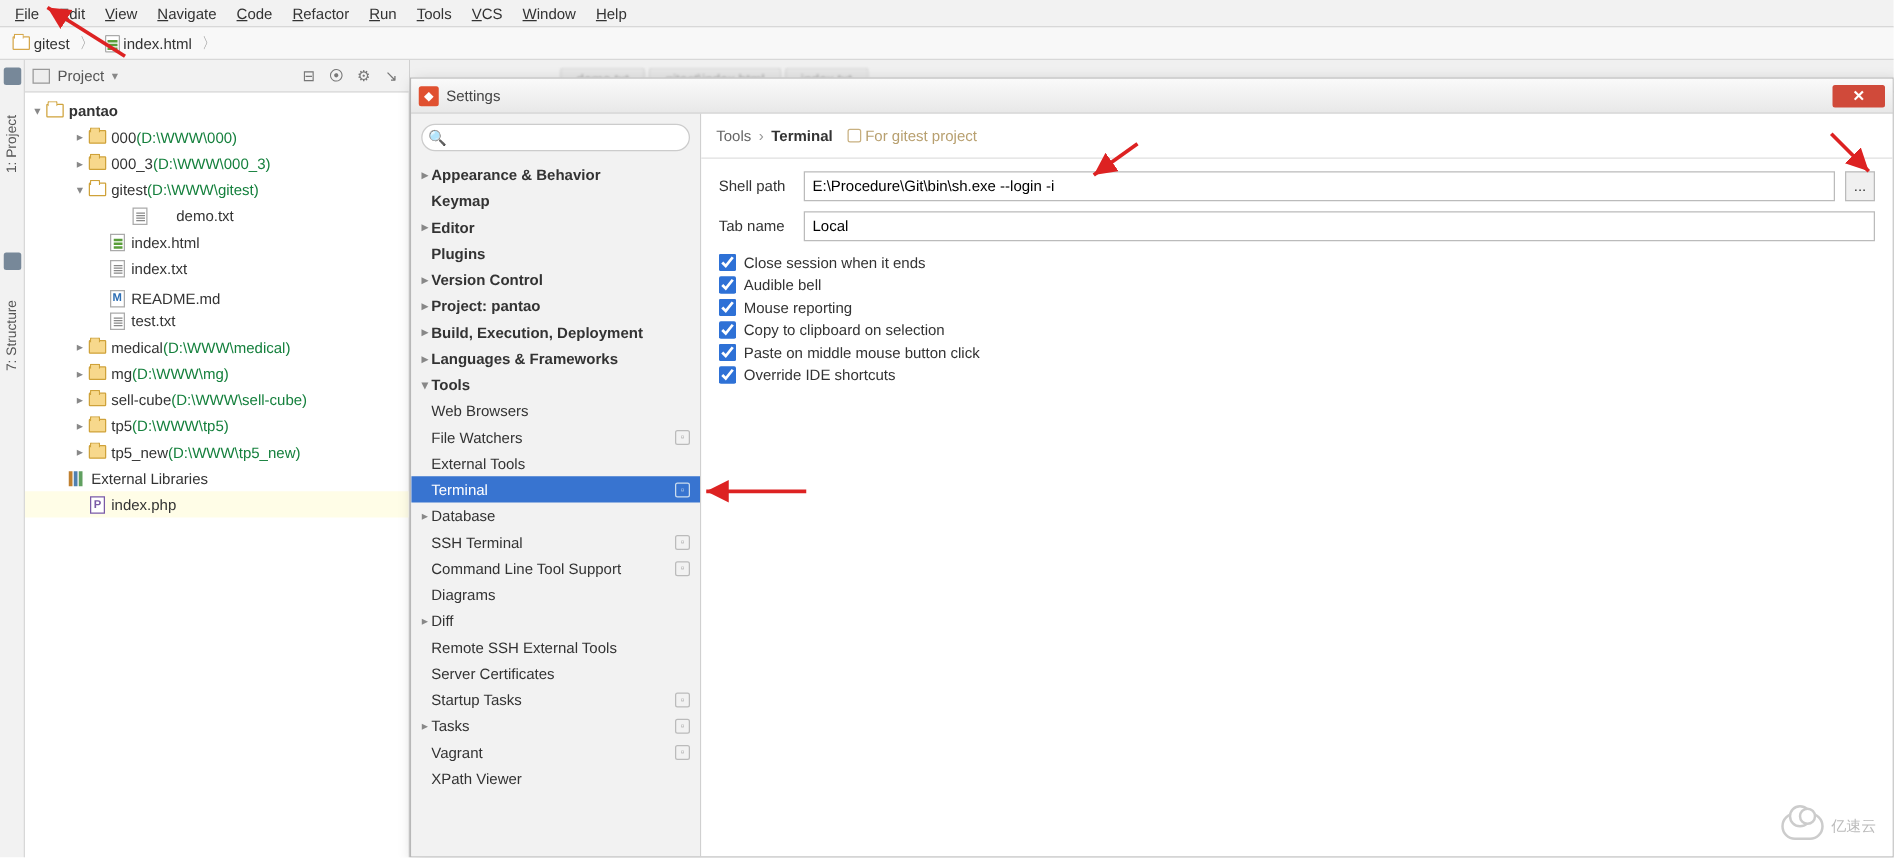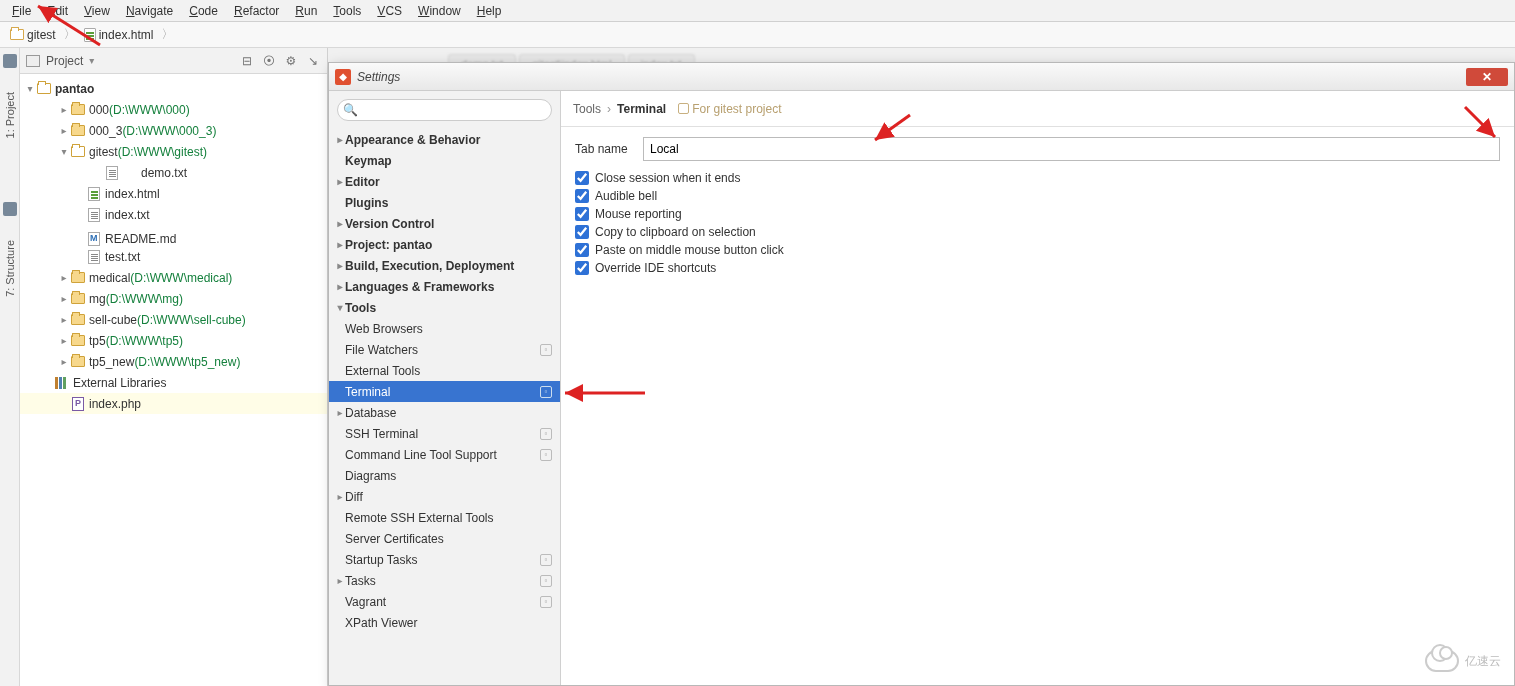--- a/index.html
+++ b/index.html
@@ -53,21 +53,21 @@
 .bold{font-weight:bold;}
 
 
 .editor-area{ position:absolute; left:328px; right:0; top:48px; bottom:0; background:#fff;}
 .editor-tabs{ height:26px; background:#f0f0f0; border-bottom:1px solid #d0d0d0; display:flex; align-items:flex-end; padding:0 120px;}
 .etab{ padding:3px 12px; background:#e4e4e4; border:1px solid #ccc; border-bottom:none; border-radius:3px 3px 0 0; margin-right:3px; color:#888; font-size:11px;}
 .etab.blur{ filter: blur(1px); opacity:0.7;}
 .dialog{ position:absolute; left:328px; top:62px; width:1187px; height:624px; background:#f2f2f2; border:1px solid #b8b8b8; box-shadow: 4px 4px 12px rgba(0,0,0,0.25); display:flex; flex-direction:column;}
 .titlebar{ height:28px; background: linear-gradient(#fafafa,#e8e8e8); border-bottom:1px solid #ccc; display:flex; align-items:center; padding:0 6px;}
 .titlebar .tb-icon{ width:16px; height:16px; border-radius:2px; background:#e05030; margin-right:6px; display:flex; align-items:center; justify-content:center; color:#fff; font-size:10px;}
-.titlebar .tb-title{ flex:1; color:#444;font-style:italic;}
+.titlebar .tb-title{ flex:1; color:#444;}
 .titlebar .tb-close{ width:42px; height:18px; background:#d04a3a; border-radius:2px; display:flex; align-items:center; justify-content:center; color:#fff; font-weight:bold; cursor:default;}
 .dialog-body{ flex:1; display:flex; min-height:0;}
 
 .settings-nav{ width:232px; background:#f2f2f2; border-right:1px solid #d0d0d0; display:flex; flex-direction:column;}
 .search-wrap{ padding:8px;}
 .search-input{ width:100%; height:22px; border:1px solid #ccc; border-radius:11px; padding:0 8px 0 24px; background:#fff;}
 .search-wrap{position:relative;}
 .search-wrap .mag{ position:absolute; left:14px; top:12px; color:#aaa; font-size:12px;}
 .nav-list{ flex:1; overflow:auto; padding-bottom:8px;}
 .nav-row{ display:flex; align-items:center; height:21px; padding:0 8px 0 6px; cursor:default; position:relative;}
@@ -411,20 +411,25 @@
       <div class="sc-header">
         <span class="bc1">Tools</span>
         <span class="chev">›</span>
         <span class="bc2">Terminal</span>
         <span class="hint">
           <span class="hint-icon"></span>
           <span>For gitest project</span>
         </span>
       </div>
       <div class="sc-form">
+        <div class="form-row">
+          <label>Shell path</label>
+          <input type="text" value="E:\Procedure\Git\bin\sh.exe --login -i" style="">
+          <div class="browse">...</div>
+        </div>
         <div class="form-row">
           <label>Tab name</label>
           <input type="text" value="Local" style="">
         </div>
         <div id="checks">
             <div class="check-row">
               <input type="checkbox" checked="" style="">
               <span>Close session when it ends</span>
             </div>
             <div class="check-row">

